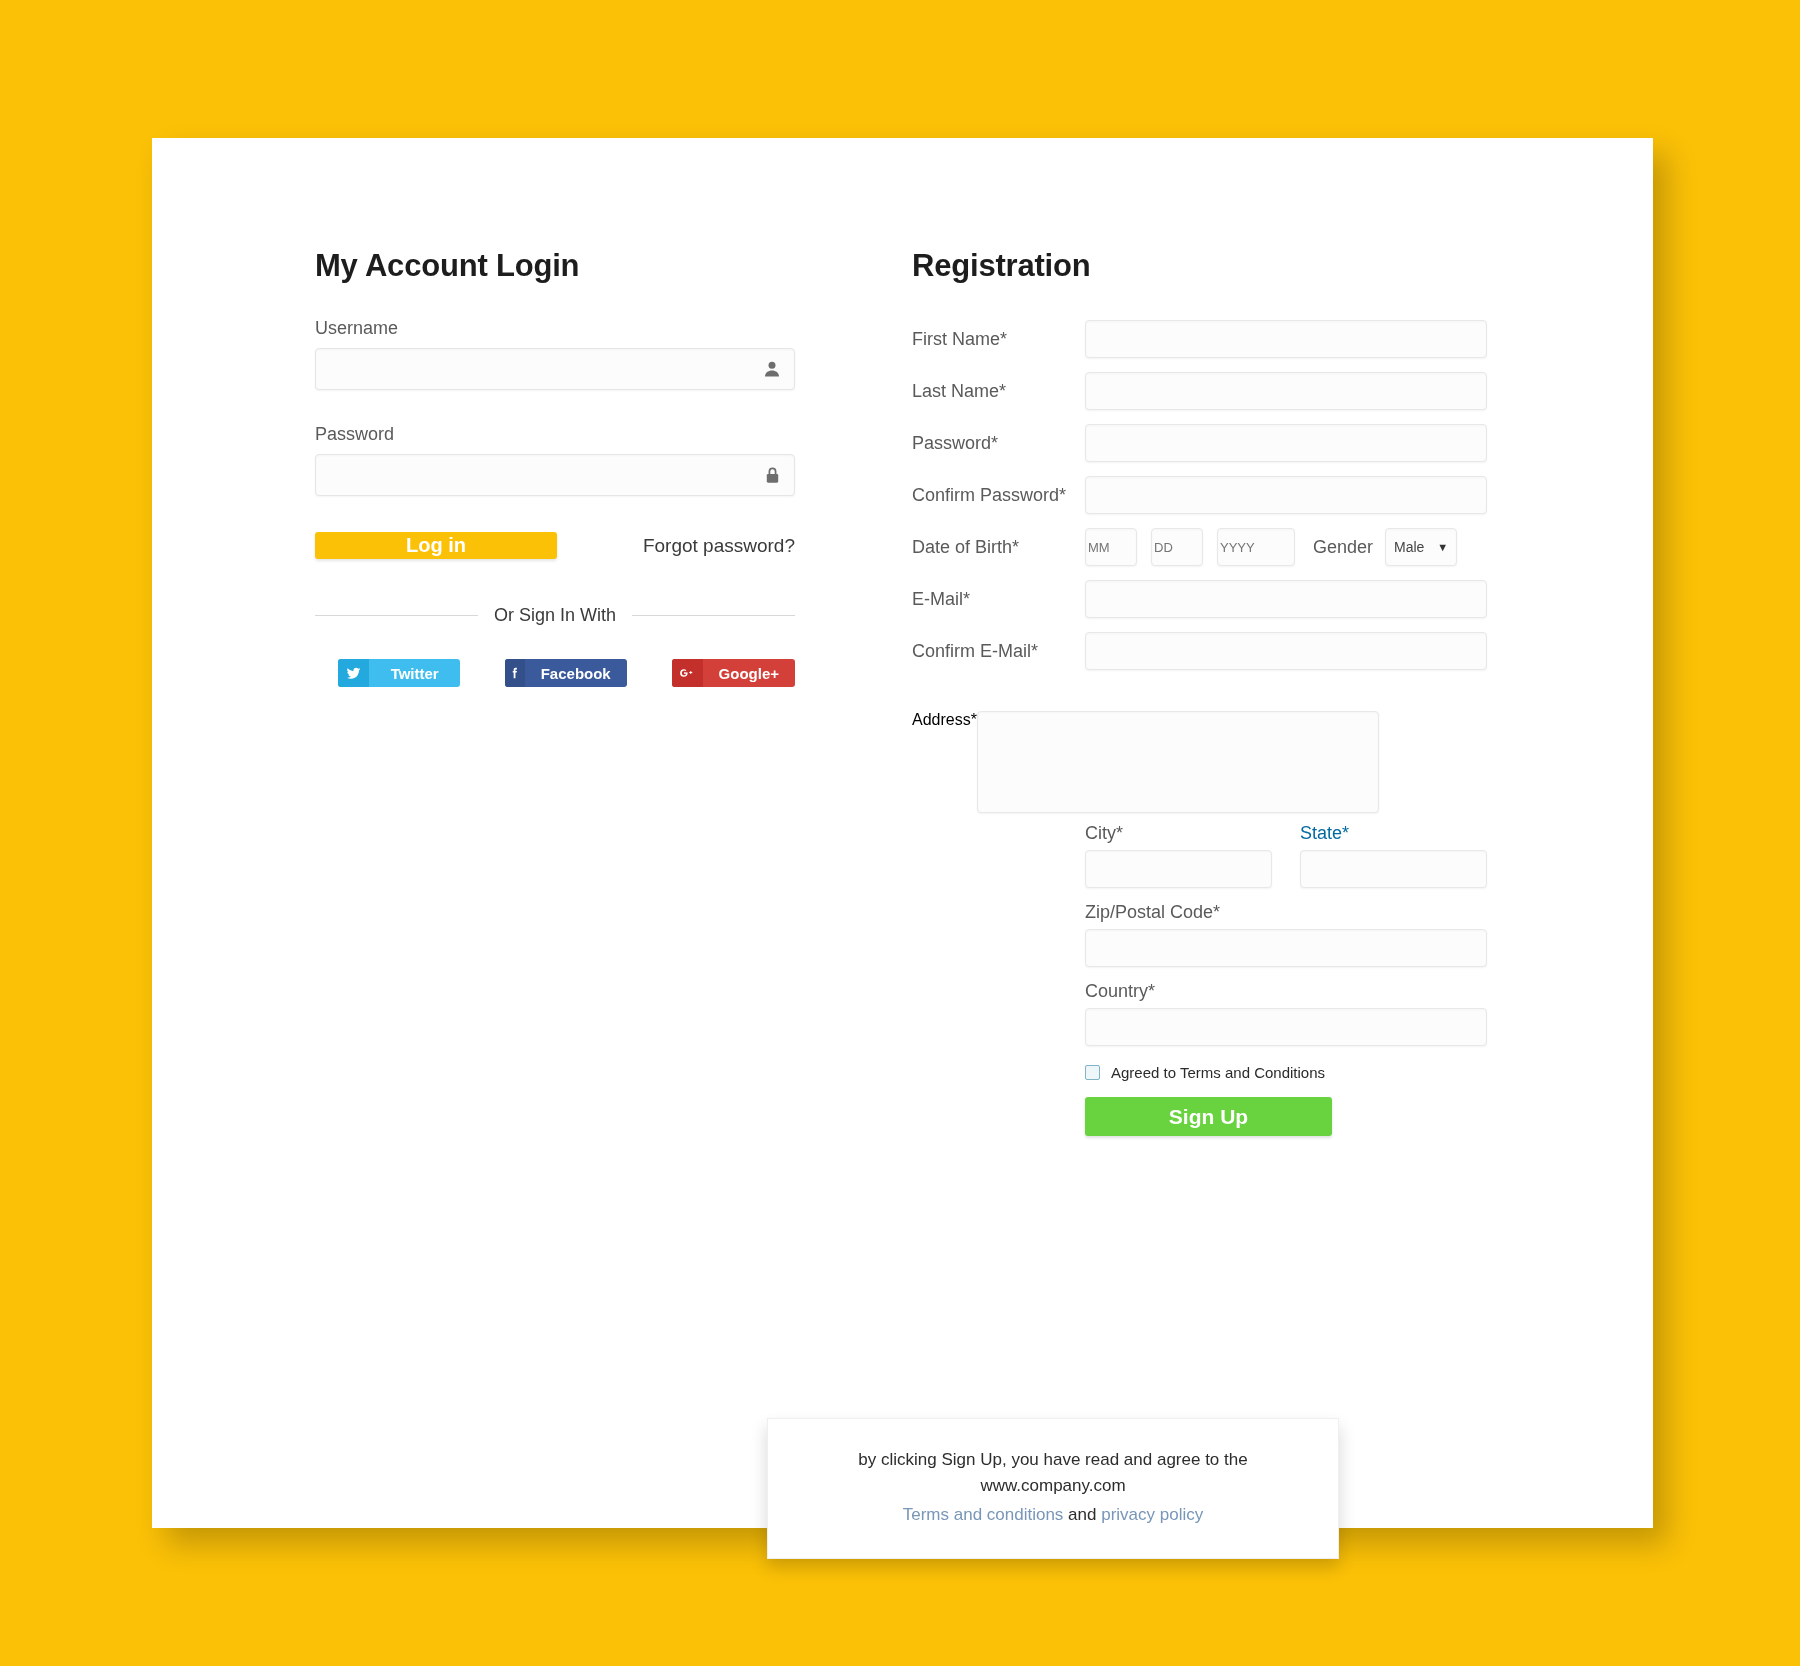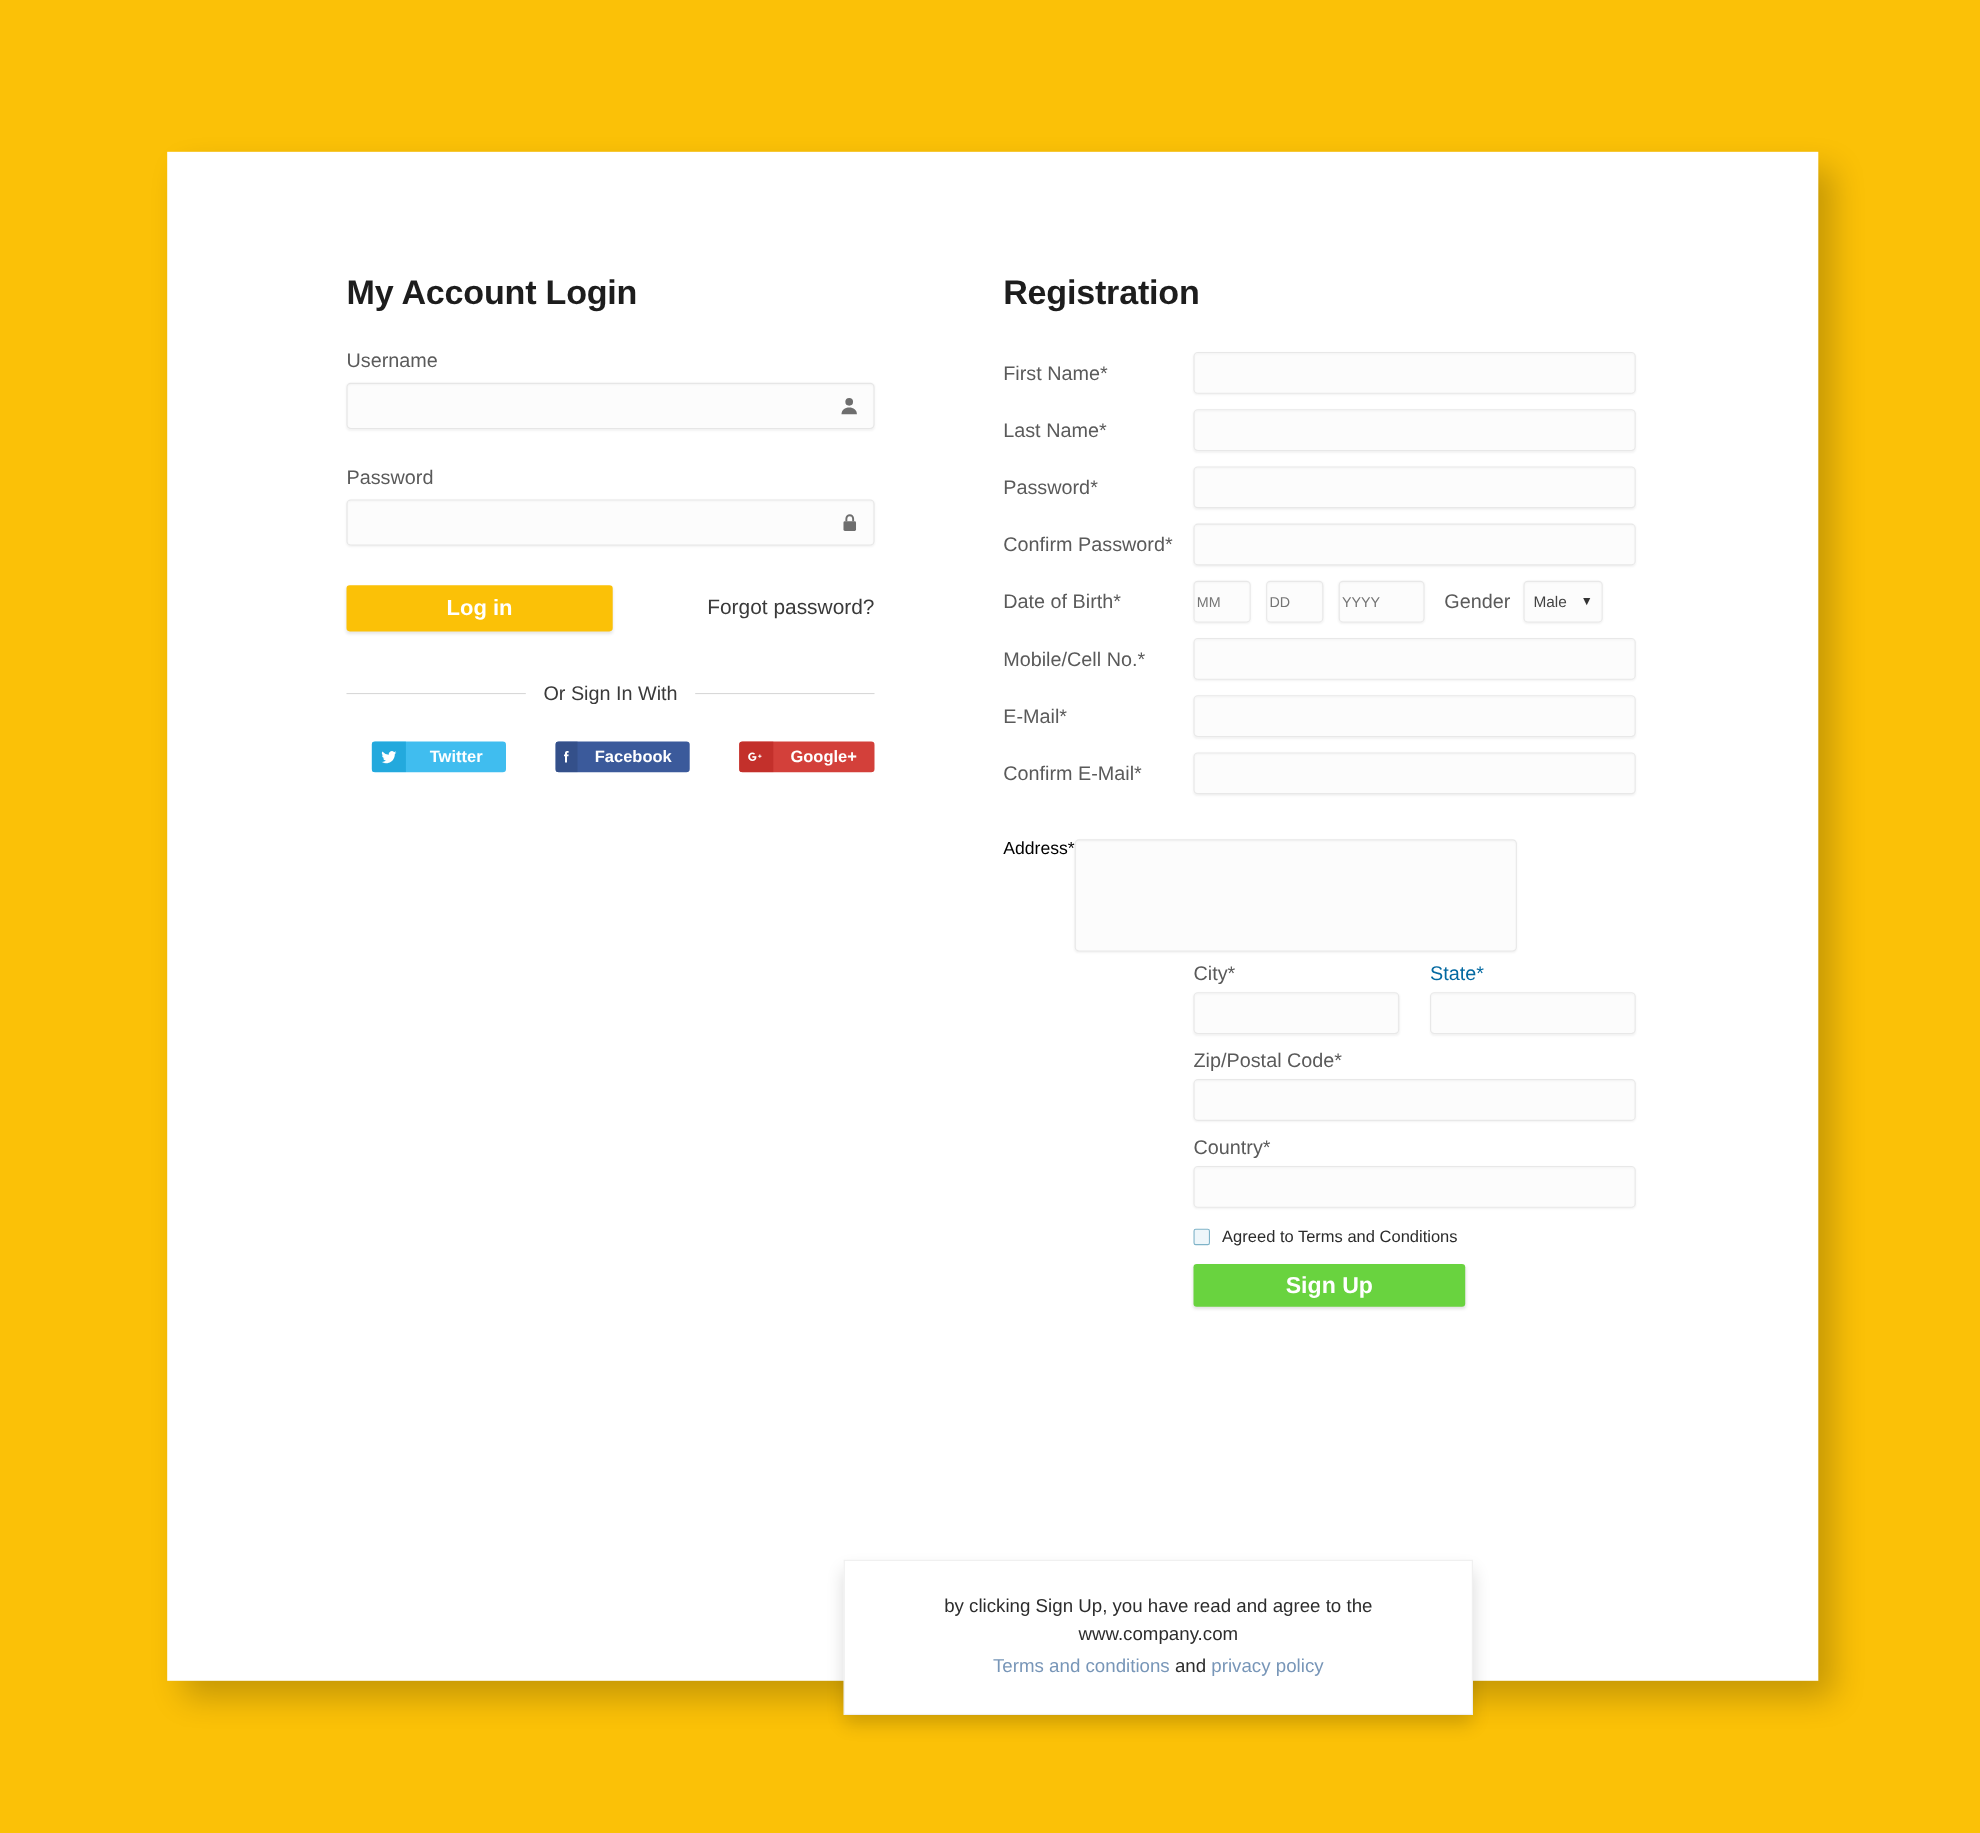--- a/index.html
+++ b/index.html
@@ -65,21 +65,21 @@
     display: flex; align-items: center; justify-content: center;
     color: #6e6e6e;
     pointer-events: none;
   }
   .login-actions {
     margin-top: 36px;
     display: flex;
     align-items: center;
   }
   .btn-login {
-    width: 250px; height: 42px;
+    width: 250px; height: 27px;
     background: #fbc107;
     border: none;
     color: #ffffff;
     font-size: 20px;
     font-weight: bold;
     border-radius: 3px;
     cursor: pointer;
     font-family: "Liberation Sans", sans-serif;
     box-shadow: 0 2px 3px rgba(0,0,0,0.10);
   }
@@ -375,24 +375,20 @@
           <input class="dob-box" type="text" placeholder="MM" style="">
           <input class="dob-box" type="text" placeholder="DD" style="">
           <input class="dob-box wide" type="text" placeholder="YYYY" style="">
           <span class="gender-lbl">Gender</span>
           <div class="gender-sel">
             <span>Male</span>
             <span class="cv">▼</span>
           </div>
         </div>
 
-        <div class="reg-row">
-          <span class="rl">Mobile/Cell No.*</span>
-          <input class="rinp" type="text" value="" style="">
-        </div>
 
         <div class="reg-row">
           <span class="rl">E-Mail*</span>
           <input class="rinp" type="text" value="" style="">
         </div>
 
         <div class="reg-row">
           <span class="rl">Confirm E-Mail*</span>
           <input class="rinp" type="text" value="" style="">
         </div>

